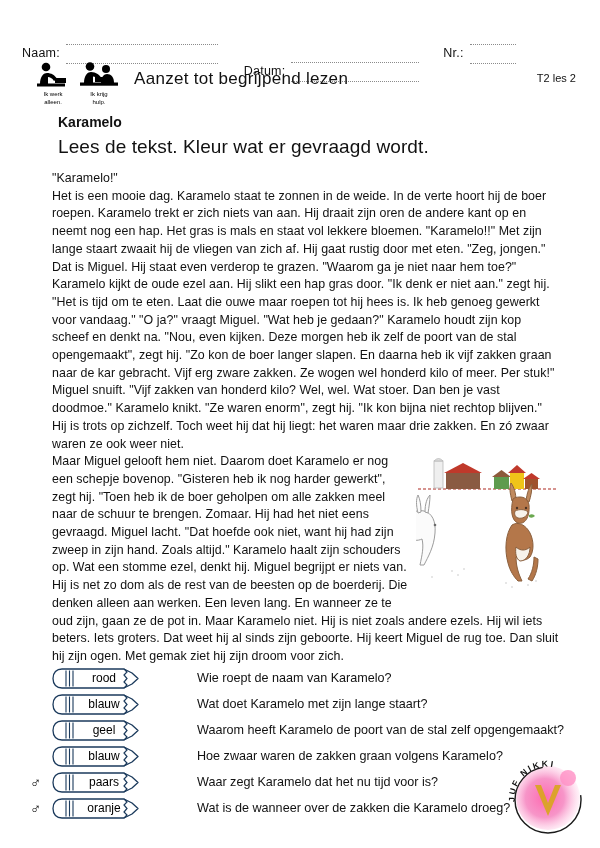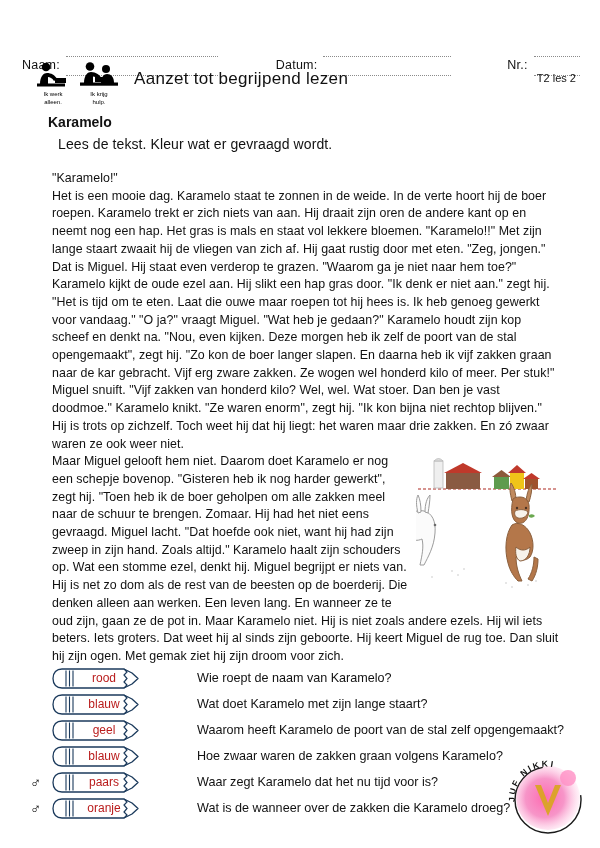--- a/index.html
+++ b/index.html
@@ -12,26 +12,25 @@
     height: 848px;
     position: relative;
     font-family: "Liberation Sans", sans-serif;
     color: #111111;
     overflow: hidden;
   }
 
   
   .header {
     position: absolute;
-    top: 20px;
+    top: 26px;
     left: 22px;
     width: 556px;
     display: flex;
-    align-items: flex-end;
-    gap: 32px;
+    align-items: center;
   }
   .field {
     display: flex;
     align-items: flex-start;
   }
   .field-label {
     font-size: 12.5px;
     letter-spacing: .2px;
     white-space: nowrap;
     padding-top: 2px;
@@ -84,29 +83,29 @@
     position: absolute;
     right: 2px;
     top: 10px;
     font-size: 11px;
   }
 
   
   .sub-title {
     position: absolute;
     top: 114px;
-    left: 48px;
+    left: 58px;
     font-size: 14px;
     font-weight: bold;
   }
   .instruction {
     position: absolute;
     top: 136px;
     left: 58px;
-    font-size: 14px;
+    font-size: 19px;
     letter-spacing: .1px;
   }
 
   
   .story {
     position: absolute;
     top: 170px;
     left: 52px;
     width: 508px;
     font-size: 12.4px;
@@ -158,21 +157,21 @@
   .pencil svg { display: block; }
   .pencil-label {
     position: absolute;
     left: 26px;
     top: 0;
     width: 52px;
     height: 21px;
     line-height: 21px;
     text-align: center;
     font-size: 12px;
-    color: #b91c1c;
+    color: #000000;
   }
   .q-text {
     font-size: 12.6px;
     line-height: 16.5px;
     padding-top: 2px;
     max-width: 400px;
     margin-left: 39px;
   }
 
   

